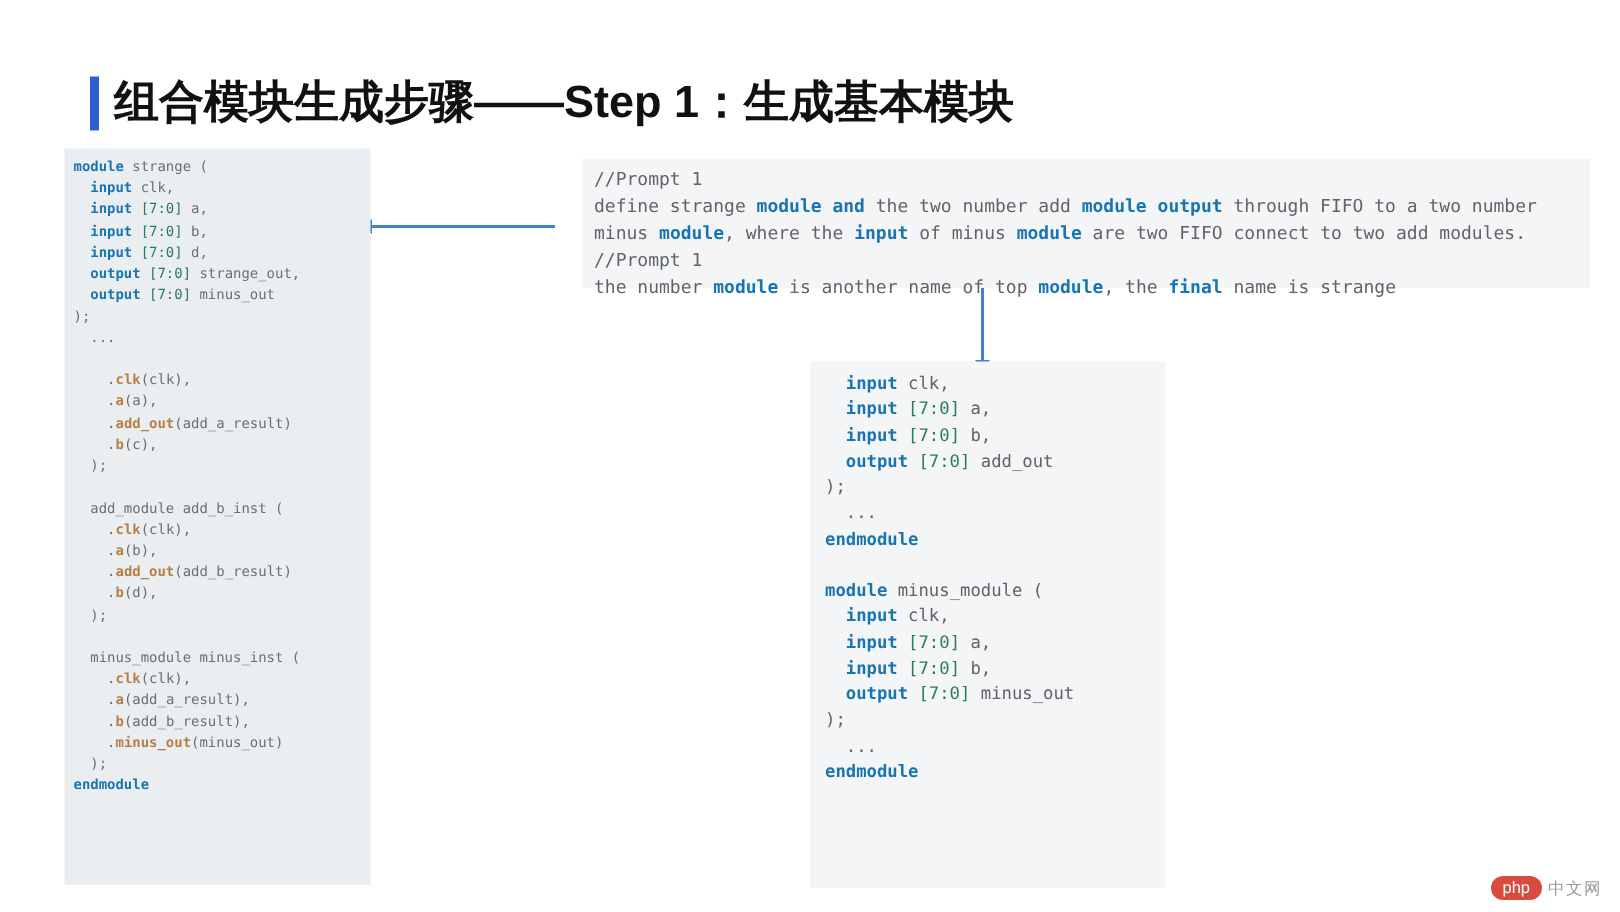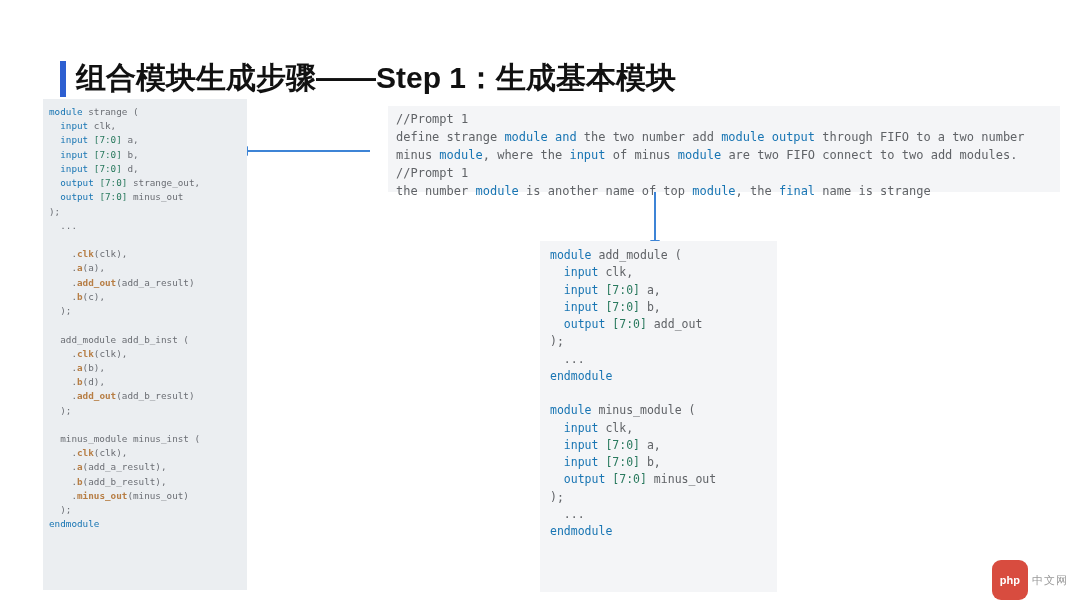--- a/index.html
+++ b/index.html
@@ -10,21 +10,20 @@
     height: 608px;
     overflow: hidden;
     position: relative;
   }
   .heading {
     position: absolute;
     top: 48px;
     left: 60px;
     display: flex;
     align-items: center;
-    margin-top: 10px;
   }
   .heading .bar {
     width: 6px;
     height: 36px;
     background: #2d5fd1;
     margin-right: 10px;
   }
   .heading .title {
     font-size: 30px;
     font-weight: 700;
@@ -63,21 +62,21 @@
     left: 540px;
     width: 237px;
     height: 351px;
     background: #f4f5f7;
     padding: 6px 10px;
     font-family: Consolas, Menlo, monospace;
     font-size: 11.5px;
     line-height: 1.5;
     color: #606367;
   }
-  .kw { color: #1875b3; } 
+  .kw { color: #1875b3; font-weight: bold; } 
   .mem { color: #b77e45; font-weight: bold; } 
   .rng { color: #2a7a5e; } 
 
   .arrow1 {
     position: absolute;
     top: 150px;
     left: 247px;
     width: 123px;
     height: 2px;
     background: #3d84d6;
@@ -111,23 +110,23 @@
   .watermark {
     position: absolute;
     right: 12px;
     bottom: 8px;
     display: flex;
     align-items: center;
   }
   .wm-pill {
     background: #d84c3f;
     color: #fff;
-    font-weight: 700;
+    font-weight: 400;
     font-size: 11px;
-    padding: 14px 8px;
+    padding: 2px 8px;
     border-radius: 9px;
     margin-right: 4px;
     font-family: Arial, sans-serif;
   }
   .wm-text {
     color: #999;
     font-size: 11px;
     letter-spacing: 1px;
   }
   .token { white-space: pre; }
@@ -164,35 +163,34 @@
   <div class="token"><span> </span></div>
   <div class="token"><span>    .</span><span class="mem">clk</span><span>(clk),</span></div>
   <div class="token"><span>    .</span><span class="mem">a</span><span>(a),</span></div>
   <div class="token"><span>    .</span><span class="mem">add_out</span><span>(add_a_result)</span></div>
   <div class="token"><span>    .</span><span class="mem">b</span><span>(c),</span></div>
   <div class="token"><span>  );</span></div>
   <div class="token"><span> </span></div>
   <div class="token"><span>  add_module add_b_inst (</span></div>
   <div class="token"><span>    .</span><span class="mem">clk</span><span>(clk),</span></div>
   <div class="token"><span>    .</span><span class="mem">a</span><span>(b),</span></div>
+  <div class="token"><span>    .</span><span class="mem">add_out</span><span>(add_b_result)</span></div>
   <div class="token"><span>    .</span><span class="mem">b</span><span>(d),</span></div>
-  <div class="token"><span>    .</span><span class="mem">add_out</span><span>(add_b_result)</span></div>
   <div class="token"><span>  );</span></div>
   <div class="token"><span> </span></div>
   <div class="token"><span>  minus_module minus_inst (</span></div>
   <div class="token"><span>    .</span><span class="mem">clk</span><span>(clk),</span></div>
   <div class="token"><span>    .</span><span class="mem">a</span><span>(add_a_result),</span></div>
   <div class="token"><span>    .</span><span class="mem">b</span><span>(add_b_result),</span></div>
   <div class="token"><span>    .</span><span class="mem">minus_out</span><span>(minus_out)</span></div>
   <div class="token"><span>  );</span></div>
   <div class="token"><span class="kw">endmodule</span></div>
 </div>
 
 <div class="code-right">
-  <div class="token"><span class="kw">module</span><span> add_module (</span></div>
   <div class="token"><span class="kw">  input</span><span> clk,</span></div>
   <div class="token"><span class="kw">  input </span><span class="rng">[7:0]</span><span> a,</span></div>
   <div class="token"><span class="kw">  input </span><span class="rng">[7:0]</span><span> b,</span></div>
   <div class="token"><span class="kw">  output </span><span class="rng">[7:0]</span><span> add_out</span></div>
   <div class="token"><span>);</span></div>
   <div class="token"><span>  ...</span></div>
   <div class="token"><span class="kw">endmodule</span></div>
   <div class="token"><span> </span></div>
   <div class="token"><span class="kw">module</span><span> minus_module (</span></div>
   <div class="token"><span class="kw">  input</span><span> clk,</span></div>

